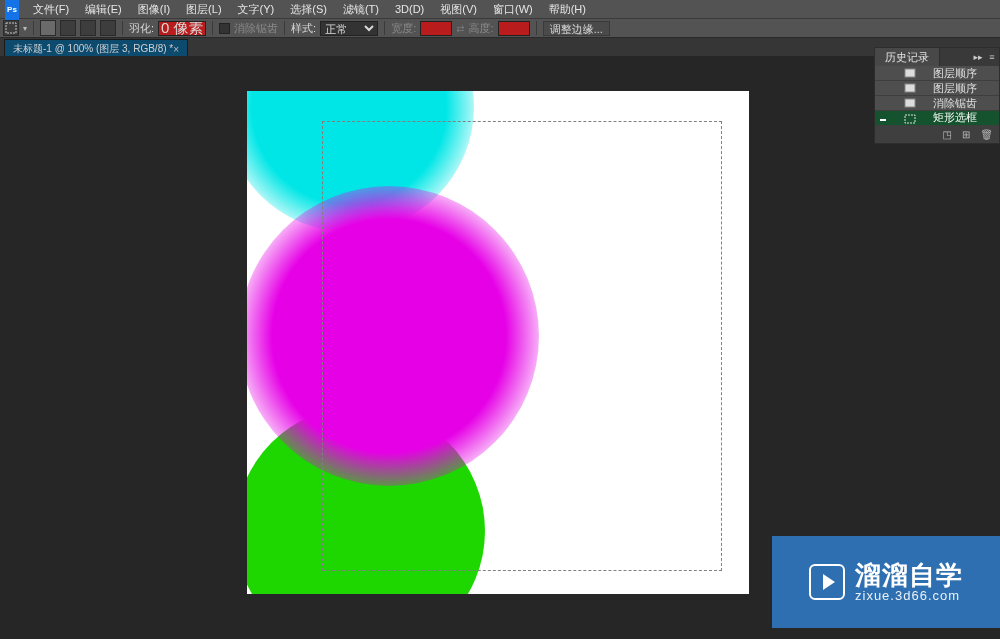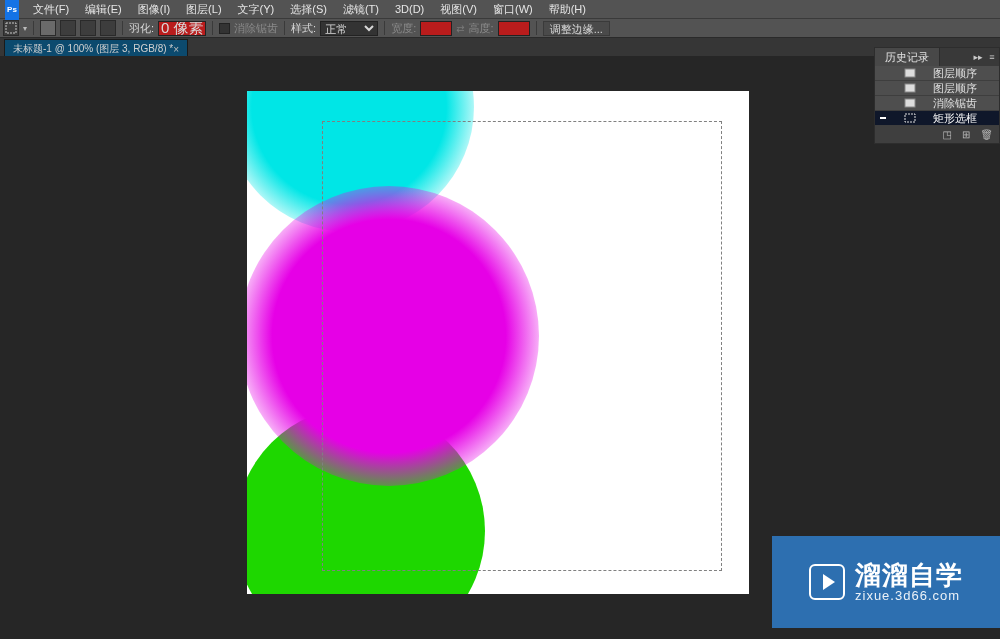--- a/index.html
+++ b/index.html
@@ -40,21 +40,21 @@
 
   
   .right-panels { position:absolute; right:0; top:47px; width:126px; }
   .panel { background:#484848; border:1px solid #2d2d2d; }
   .panel-tabrow { display:flex; align-items:center; height:18px; background:#393939; }
   .panel-tab { height:18px; padding:2px 10px 0 10px; font-size:11px; background:#484848; color:#e0e0e0; border-right:1px solid #2d2d2d; }
   .panel-flex { flex:1; }
   .panel-opts { width:14px; text-align:center; color:#ccc; font-size:9px; }
   .hist-list { }
   .hist-row { display:flex; align-items:center; height:15px; font-size:11px; color:#e0e0e0; background:#4e4e4e; border-bottom:1px solid #3e3e3e; padding:0 4px; gap:16px; }
-  .hist-row.selected { background:#0f172a; color:#fff; }
+  .hist-row.selected { background:#14532d; color:#fff;align-items:flex-end; }
   .hist-marker { width:8px; height:10px; display:inline-block; }
   .hist-row.selected .hist-marker { background:linear-gradient(#fff,#fff); background-size:6px 2px; background-repeat:no-repeat; background-position:center; }
   .hist-icon { width:14px; height:12px; display:flex; align-items:center; justify-content:center; }
   .panel-footer { display:flex; align-items:center; justify-content:flex-end; gap:10px; height:17px; background:#3f3f3f; padding:0 6px; color:#bbb; font-size:10px; }
 
   
   .watermark { position:absolute; right:0; bottom:11px; width:228px; height:92px; background:#2d6fb0; display:flex; align-items:center; justify-content:center; gap:10px; color:#fff; }
   .watermark .play { width:36px; height:36px; border:2px solid #fff; border-radius:6px; display:flex; align-items:center; justify-content:center; }
   .watermark .play::after { content:''; border-left:12px solid #fff; border-top:8px solid transparent; border-bottom:8px solid transparent; margin-left:3px; }
   .watermark .txt { display:flex; flex-direction:column; align-items:flex-start; line-height:1.05; }

